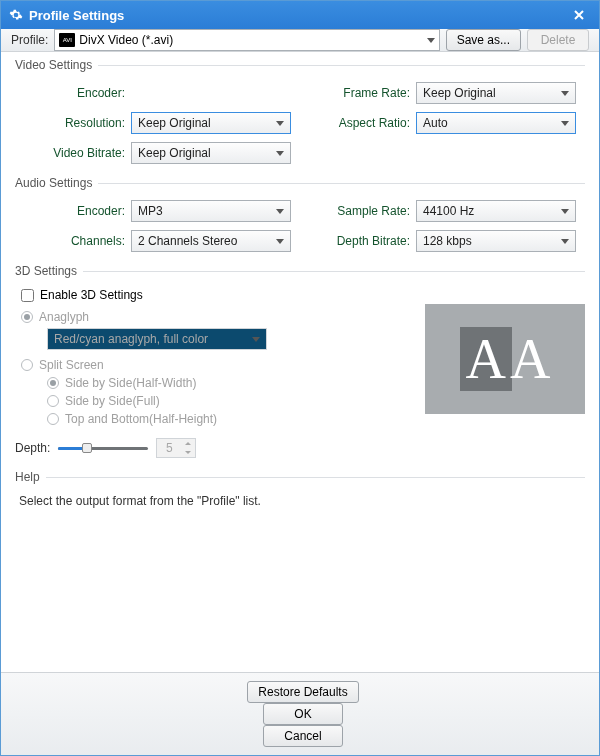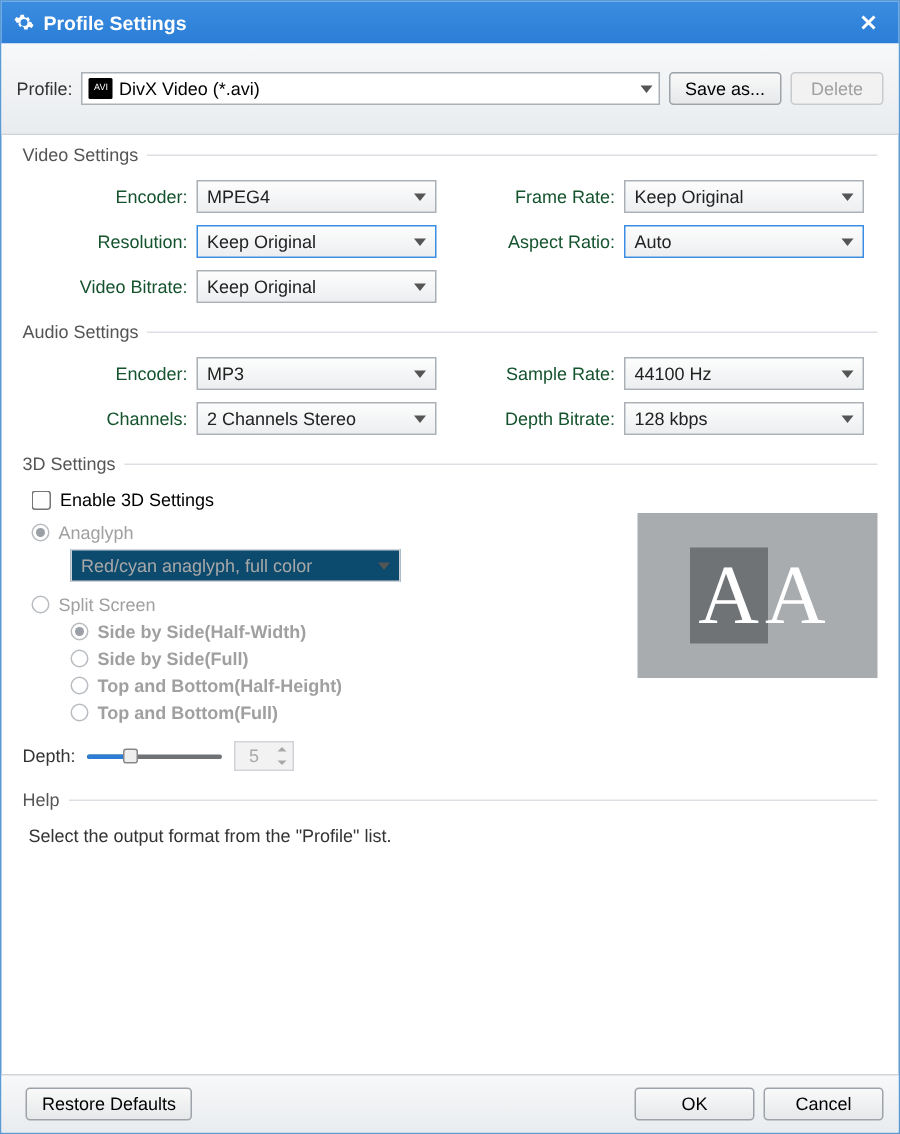--- a/index.html
+++ b/index.html
@@ -3,21 +3,21 @@
 <meta charset="utf-8">
 <style>
   * { box-sizing: border-box; margin: 0; padding: 0; font-family: "Segoe UI", Tahoma, sans-serif; font-size: 12px; }
   body { background: #fff; width: 600px; height: 756px; overflow: hidden; }
   .dialog { width: 600px; height: 756px; display: flex; flex-direction: column; border: 1px solid #5a9bd5; }
   .titlebar { background: linear-gradient(to bottom, #3a8de0, #2b7dd6); color: #fff; height: 28px; display: flex; align-items: center; padding: 0 8px; }
   .titlebar .gear { width: 14px; height: 14px; margin-right: 6px; fill: #fff; }
   .titlebar .title { font-size: 13px; font-weight: 600; flex: 1; }
   .titlebar .close { width: 24px; height: 20px; display:flex; align-items:center; justify-content:center; cursor:pointer; }
   .titlebar .close svg { stroke:#fff; stroke-width:2; }
-  .toolbar { background: linear-gradient(to bottom, #f7f8f9, #e9ecef); border-bottom: 1px solid #d0d4d8; padding: 19px 10px; display:flex; align-items:center; gap:6px; }
+  .toolbar { background: linear-gradient(to bottom, #f7f8f9, #e9ecef); border-bottom: 1px solid #d0d4d8; padding: 0 10px; display:flex; align-items:center; gap:6px; }
   .label { color:#333; }
   .profile-drop { flex:1; height:22px; border:1px solid #aab0b6; background:#fff; display:flex; align-items:center; padding:0 4px; gap:4px; cursor:pointer; }
   .profile-drop .icon { width:16px; height:14px; background:#000; color:#fff; font-size:6px; display:flex; align-items:center; justify-content:center; border-radius:1px; }
   .profile-drop .txt { flex:1; }
   .caret { width:0; height:0; border-left:4px solid transparent; border-right:4px solid transparent; border-top:5px solid #555; }
   .btn { height:22px; padding:0 10px; border:1px solid #9da3a9; border-radius:3px; background:linear-gradient(to bottom,#f9f9f9,#e6e8ea); cursor:pointer; display:flex; align-items:center; justify-content:center; }
   .btn.disabled { color:#a0a0a0; border-color:#c8cbce; background:#f2f2f2; cursor:default; }
   .content { flex:1; padding: 6px 14px 0 14px; overflow:hidden; }
   .group { margin-bottom: 12px; }
   .group-hdr { position:relative; height:14px; margin-bottom:10px; }
@@ -27,21 +27,21 @@
   .pair { display:flex; align-items:center; width:50%; gap:6px; }
   .pair .plabel { width:110px; text-align:right; color:#14532d; }
   .dd { flex:1; height:22px; border:1px solid #aab0b6; background:linear-gradient(to bottom,#fdfdfd,#eceef0); display:flex; align-items:center; padding:0 6px; cursor:pointer; max-width:160px; }
   .dd.hl { border:1px solid #3a8de0; }
   .dd .dtxt { flex:1; color:#222; }
   .dd.disabled { background:#0c4a6e; border-color:#d0d4d8; cursor:default; }
   .dd.disabled .dtxt { color:#a8a8a8; }
   .chk { display:flex; align-items:center; gap:6px; margin: 0 0 6px 6px; }
   .chk input { width:13px; height:13px; }
   .radio-row { display:flex; align-items:center; gap:6px; margin: 2px 0 4px 6px; color:#a0a0a0; }
-  .radio-row.sub { margin-left: 32px; font-weight: bold; }
+  .radio-row.sub { margin-left: 32px; }
   .radio-circ { width:12px; height:12px; border:1px solid #b8bcc0; border-radius:50%; display:flex; align-items:center; justify-content:center; }
   .radio-circ.on::after { content:''; width:6px; height:6px; background:#9aa0a5; border-radius:50%; }
   .threeD-body { display:flex; }
   .threeD-left { flex:1; }
   .preview { width:160px; height:110px; background:#a8acaf; display:flex; align-items:center; justify-content:center; margin-top:-4px; }
   .preview .a1 { font-size:56px; font-weight:300; color:#fff; background:#6f7376; padding:0 6px; font-family:Georgia,serif; }
   .preview .a2 { font-size:56px; font-weight:300; color:#fff; font-family:Georgia,serif; margin-left:-2px; }
   .depth-row { display:flex; align-items:center; gap:8px; margin:8px 0 6px 0; }
   .slider { width:90px; height:14px; position:relative; }
   .slider .track { position:absolute; top:6px; left:0; right:0; height:3px; background:#6f7376; border-radius:2px; }
@@ -51,21 +51,21 @@
   .spinner .sv { flex:1; text-align:center; }
   .spinner .sbtns { width:14px; display:flex; flex-direction:column; }
   .spinner .sbtn { height:9px; display:flex; align-items:center; justify-content:center; }
   .sbtn .scaret { width:0;height:0;border-left:3px solid transparent;border-right:3px solid transparent; }
   .sbtn.up .scaret { border-bottom:3px solid #a8a8a8; }
   .sbtn.dn .scaret { border-top:3px solid #a8a8a8; }
   .link { color:#1a6fd1; text-decoration:underline; cursor:pointer; }
   .threeD-footer { display:flex; justify-content:space-between; align-items:center; margin-top:6px; }
   .switch-row { display:flex; align-items:center; gap:6px; color:#a0a0a0; }
   .help-text { color:#333; margin:4px 0 0 4px; }
-  .footer { background: linear-gradient(to bottom,#f7f8f9,#e9ecef); border-top:1px solid #d0d4d8; padding:8px 10px; display:flex; align-items:center; }
+  .footer { background: linear-gradient(to bottom,#f7f8f9,#e9ecef); border-top:1px solid #d0d4d8; padding:8px 10px; display:flex; align-items:center;flex-direction:column; }
   .footer .spacer { flex:1; }
   .footer .btn { min-width:80px; margin-left:6px; }
 </style>
 </head>
 <body>
 
 <div class="dialog">
   <div class="titlebar">
     <svg class="gear" viewBox="0 0 24 24">
         <path d="M12 8a4 4 0 1 0 0 8 4 4 0 0 0 0-8zm9 4a7 7 0 0 1-.1 1.2l2 1.6-2 3.4-2.4-1a7 7 0 0 1-2 .1l-.4 2.6h-4l-.4-2.6a7 7 0 0 1-2-1.2l-2.4 1-2-3.4 2-1.6A7 7 0 0 1 3 12a7 7 0 0 1 .1-1.2l-2-1.6 2-3.4 2.4 1a7 7 0 0 1 2-1.2L8 3h4l.4 2.6a7 7 0 0 1 2 1.2l2.4-1 2 3.4-2 1.6A7 7 0 0 1 21 12z"></path>
@@ -89,24 +89,20 @@
     <div class="btn disabled" style="min-width:62px">Delete</div>
   </div>
 
   <div class="content">
 
     <div class="group">
       <div class="group-hdr"><div class="line"></div><span class="cap">Video Settings</span></div>
       <div class="row">
         <div class="pair">
           <span class="plabel">Encoder:</span>
-          <div class="dd">
-              <span class="dtxt">MPEG4</span>
-              <span class="caret"></span>
-            </div>
         </div>
         <div class="pair">
           <span class="plabel">Frame Rate:</span>
           <div class="dd">
               <span class="dtxt">Keep Original</span>
               <span class="caret"></span>
             </div>
         </div>
       </div>
       <div class="row">
@@ -200,24 +196,20 @@
               <span>Side by Side(Half-Width)</span>
             </div>
           <div class="radio-row sub">
               <span class="radio-circ"></span>
               <span>Side by Side(Full)</span>
             </div>
           <div class="radio-row sub">
               <span class="radio-circ"></span>
               <span>Top and Bottom(Half-Height)</span>
             </div>
-          <div class="radio-row sub">
-              <span class="radio-circ"></span>
-              <span>Top and Bottom(Full)</span>
-            </div>
         </div>
         <div class="preview">
           <span class="a1">A</span>
             <span class="a2">A</span>
         </div>
       </div>
       <div class="depth-row">
         <span class="label">Depth:</span>
         <div class="slider">
           <div class="track"></div>

